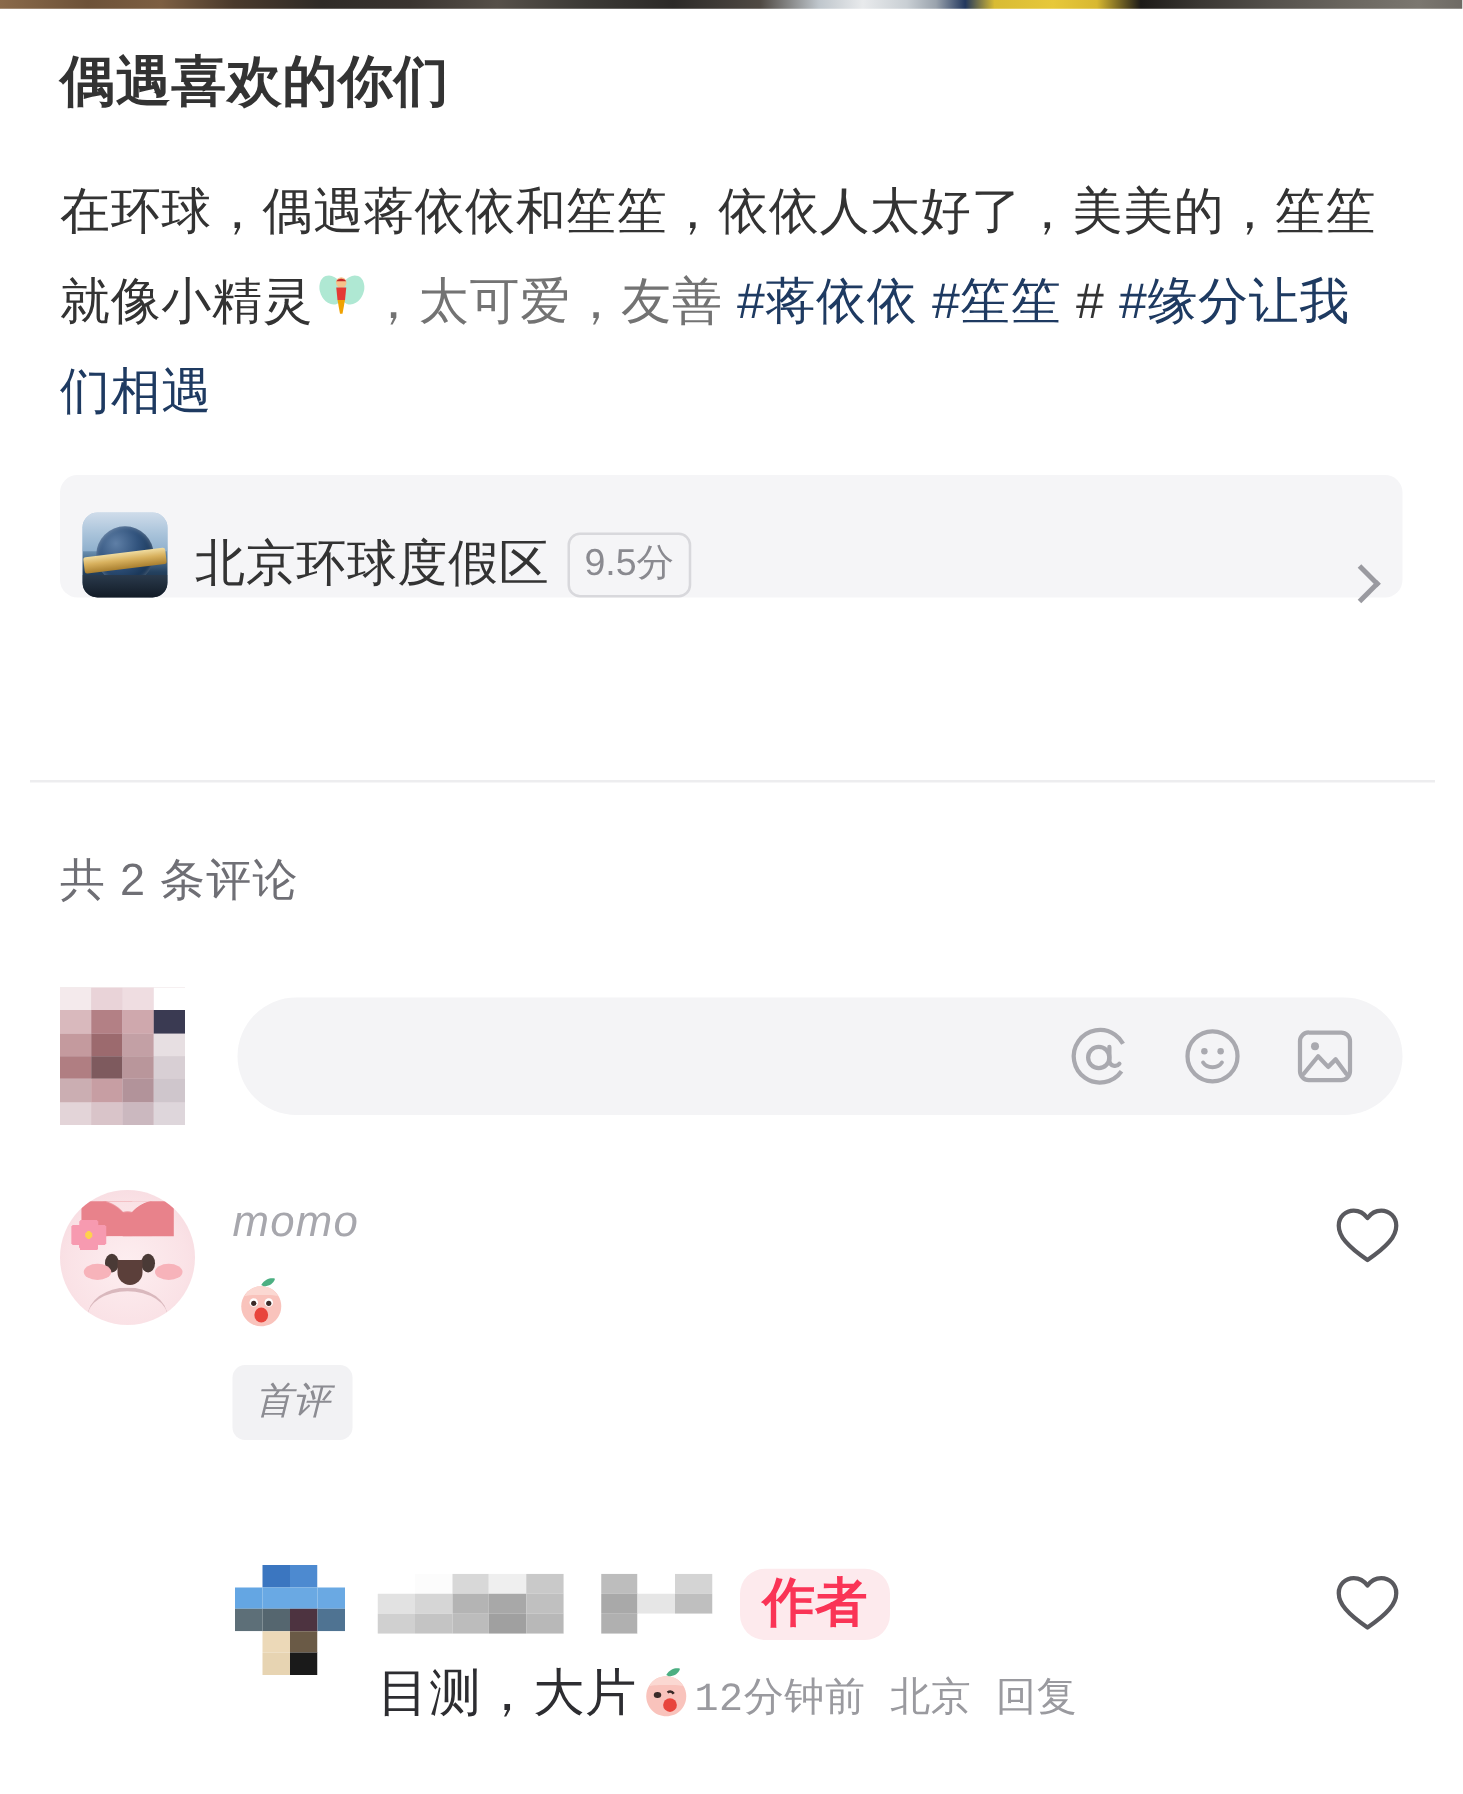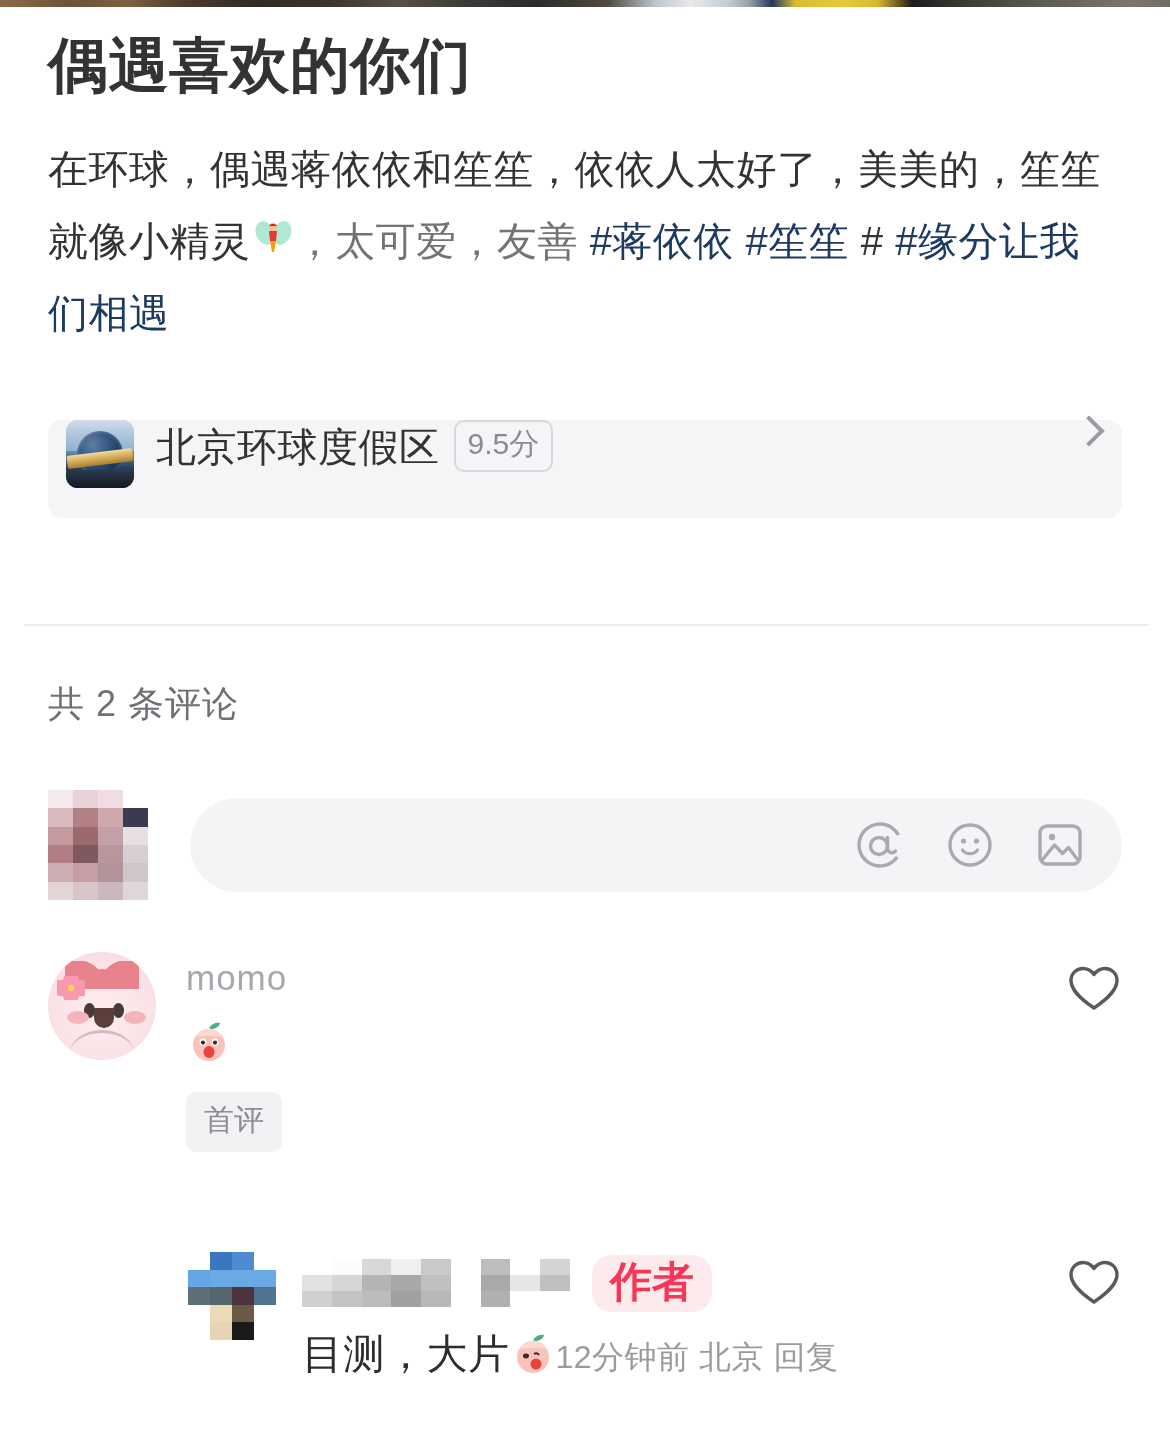--- a/index.html
+++ b/index.html
@@ -34,21 +34,21 @@
         #e7c83a 72%, #d8b830 75%, #1d1b18 78%, #3a3733 82%,
         #55514c 87%, #6a665f 92%, #7b7770 97%, #6e6a64 100%);
   }
 
   
   .note-title {
     position: absolute;
     left: 48px;
     top: 36px;
     width: 1080px;
-    font-size: 60px;
+    font-size: 44px;
     line-height: 60px;
     font-weight: 700;
     color: #333333;
     letter-spacing: 0.5px;
   }
 
   
   .note-body {
     position: absolute;
     left: 48px;
@@ -67,27 +67,27 @@
     width: 44px;
     height: 44px;
     vertical-align: -7px;
     position: relative;
   }
 
   
   .poi-card {
     position: absolute;
     left: 48px;
-    top: 420px;
+    top: 380px;
     width: 1074px;
     height: 98px;
     background: #f5f5f7;
     border-radius: 14px;
     display: flex;
-    align-items: flex-start;
+    align-items: flex-end;
     padding: 0 22px 0 18px;
   }
   .poi-thumb {
     width: 68px;
     height: 68px;
     border-radius: 12px;
     flex: 0 0 auto;
     overflow: hidden;
     position: relative;
     background: linear-gradient(180deg, #b9cfe4 0%, #7fa7c9 38%, #24415f 70%, #101c2c 100%);
@@ -217,20 +217,21 @@
     display: flex;
     align-items: center;
     gap: 38px;
   }
   .ci { width: 52px; height: 52px; display: block; }
 
   
   .comment {
     position: absolute;
     display: flex;
+    font-style: italic;
   }
   .comment-1 { left: 48px; top: 952px; width: 1074px; }
 
   .c-avatar {
     width: 108px; height: 108px;
     border-radius: 50%;
     flex: 0 0 auto;
     position: relative;
     overflow: hidden;
     background: radial-gradient(circle at 50% 55%, #fdeef0 0%, #fae2e6 60%, #f5d6dc 100%);
@@ -337,20 +338,21 @@
     margin-top: 12px;
     font-size: 41px;
     line-height: 56px;
     color: #2d2d31;
     letter-spacing: 0.5px;
   }
   .r-meta {
     font-size: 32px;
     color: #9a9a9f;
     letter-spacing: 0.5px;
+    font-family: Liberation Mono, monospace;
   }
   .emoji-peach {
     display: inline-block;
     width: 46px; height: 46px;
     vertical-align: -9px;
     position: relative;
   }
 </style>
 </head>
 <body>

